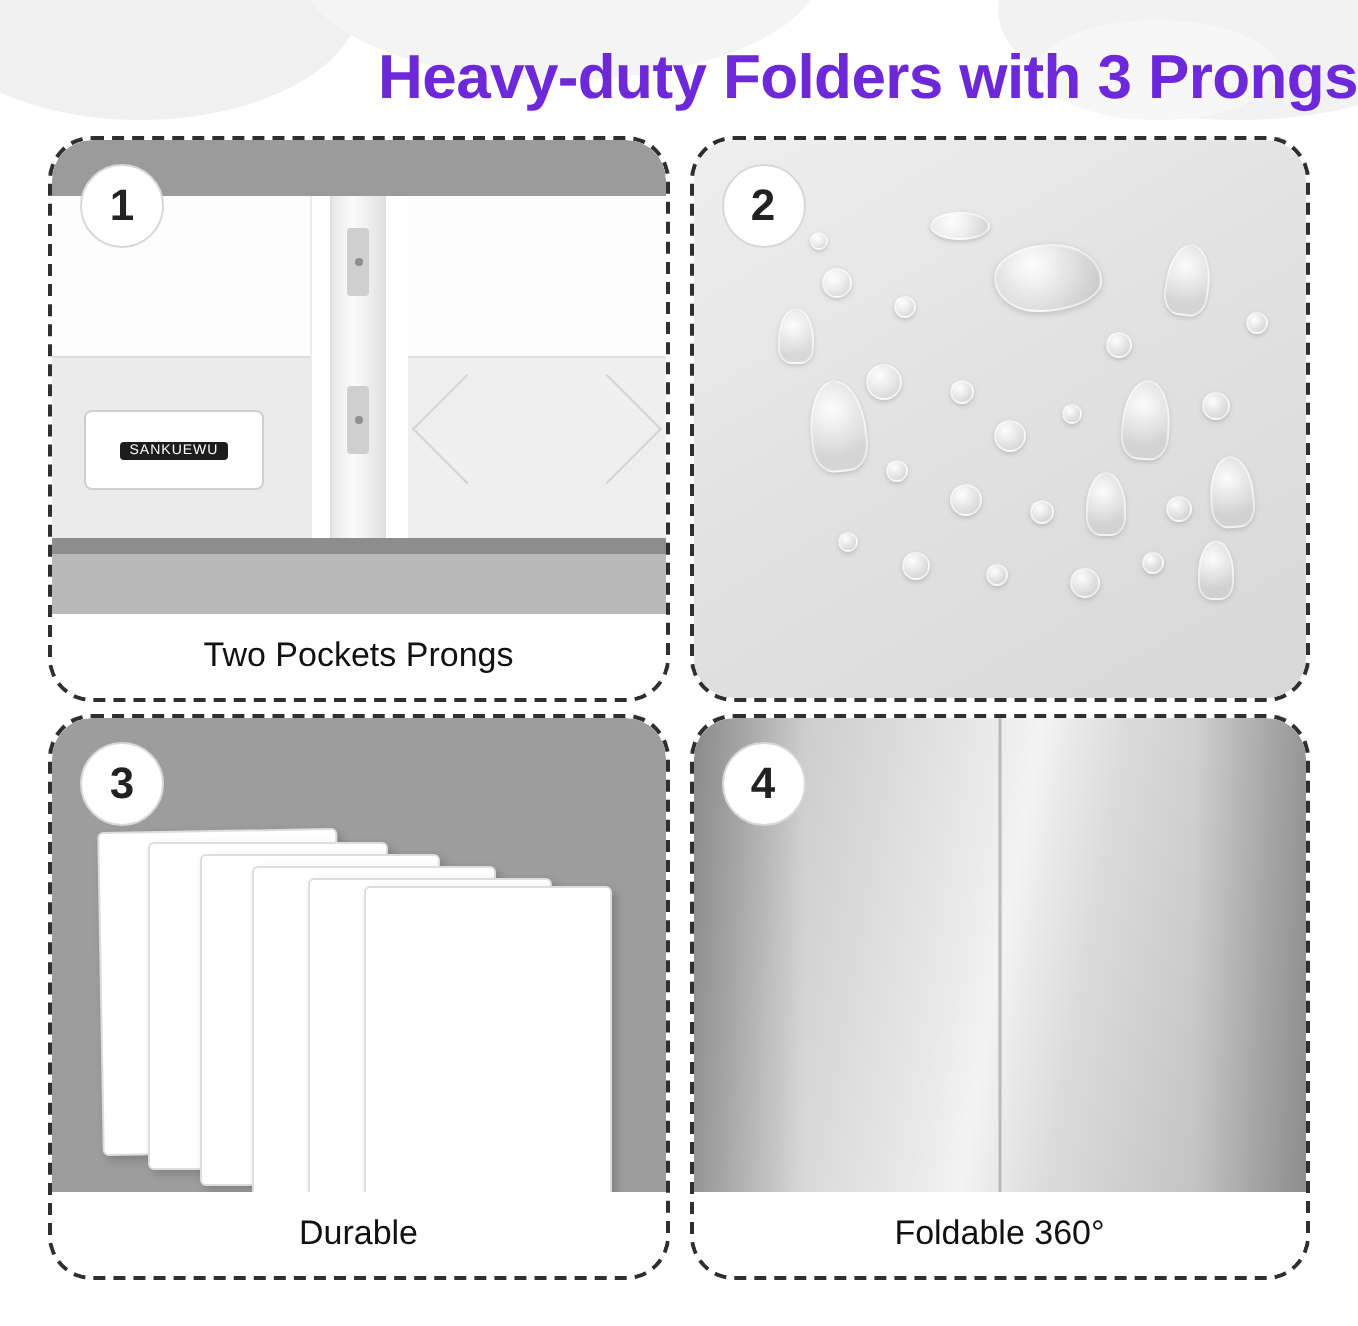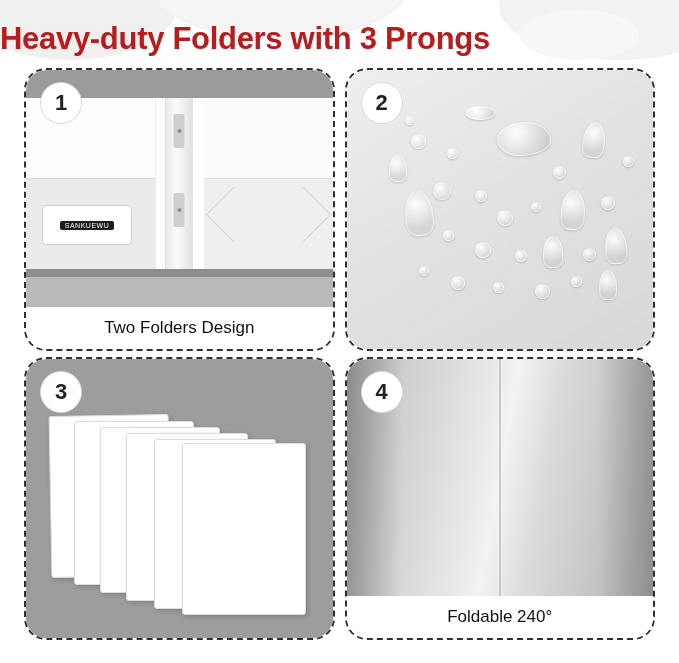--- a/index.html
+++ b/index.html
@@ -30,25 +30,25 @@
   .blob-a { left: -40px; top: -60px; width: 220px; height: 120px; }
   .blob-b { left: 150px; top: -70px; width: 260px; height: 110px; background:#f4f4f4; }
   .blob-c { right: -60px; top: -50px; width: 240px; height: 110px; background:#f2f2f2; }
   .blob-d { right: 40px; top: 10px; width: 120px; height: 50px; background:#f7f7f7; }
 
   .title {
     position: relative;
     z-index: 3;
     margin: 0;
     padding: 22px 0 12px 0;
-    text-align: left;
+    text-align: right;
     font-size: 31px;
     line-height: 1.1;
     font-weight: bold;
-    color: #b91c1c;
+    color: #6d28d9;
     letter-spacing: -0.3px;
   }
 
   .grid {
     position: relative;
     z-index: 2;
     display: grid;
     grid-template-columns: 1fr 1fr;
     grid-template-rows: 283px 283px;
     gap: 6px 10px;
@@ -290,21 +290,21 @@
           <div class="prong prong-2"></div>
           <div class="prong prong-3"></div>
           <div class="c1-label">
             <span class="brand">SANKUEWU</span>
           </div>
           <div class="c1-bottombar2"></div>
           <div class="c1-bottombar"></div>
         </div>
         <div class="badge">1</div>
       </div>
-      <div class="caption">Two Folders Design</div>
+      <div class="caption">Two Pockets Prongs</div>
     </div>
 
     <div class="card">
       <div class="card-media c2-media">
         <div class="drop" style="left:118px;top:36px;width:28px;height:12px;border-radius:50%;"></div>
         <div class="drop" style="left:64px;top:64px;width:13px;height:13px;"></div>
         <div class="drop" style="left:100px;top:78px;width:9px;height:9px;"></div>
         <div class="drop-tail" style="left:42px;top:84px;width:16px;height:26px;"></div>
         <div class="blob-drop" style="left:150px;top:52px;width:52px;height:32px;"></div>
         <div class="drop-tail" style="left:236px;top:52px;width:20px;height:34px;transform:rotate(8deg);"></div>
@@ -337,26 +337,27 @@
     <div class="card">
       <div class="card-media c3-media">
         <div class="folder" style="left:24px;top:56px;width:118px;height:160px;transform:rotate(-1deg);"></div>
         <div class="folder" style="left:48px;top:62px;width:118px;height:162px;"></div>
         <div class="folder" style="left:74px;top:68px;width:118px;height:164px;"></div>
         <div class="folder" style="left:100px;top:74px;width:120px;height:166px;"></div>
         <div class="folder" style="left:128px;top:80px;width:120px;height:168px;"></div>
         <div class="folder" style="left:156px;top:84px;width:122px;height:170px;"></div>
         <div class="badge">3</div>
       </div>
+      <div class="caption">Durable</div>
     </div>
 
     <div class="card">
       <div class="card-media c4-media">
         <div class="c4-shade-l"></div>
         <div class="c4-shade-r"></div>
         <div class="c4-spine"></div>
         <div class="badge">4</div>
       </div>
-      <div class="caption">Foldable 240°</div>
+      <div class="caption">Foldable 360°</div>
     </div>
 
   </div>
 </div>
 
 </body></html>

